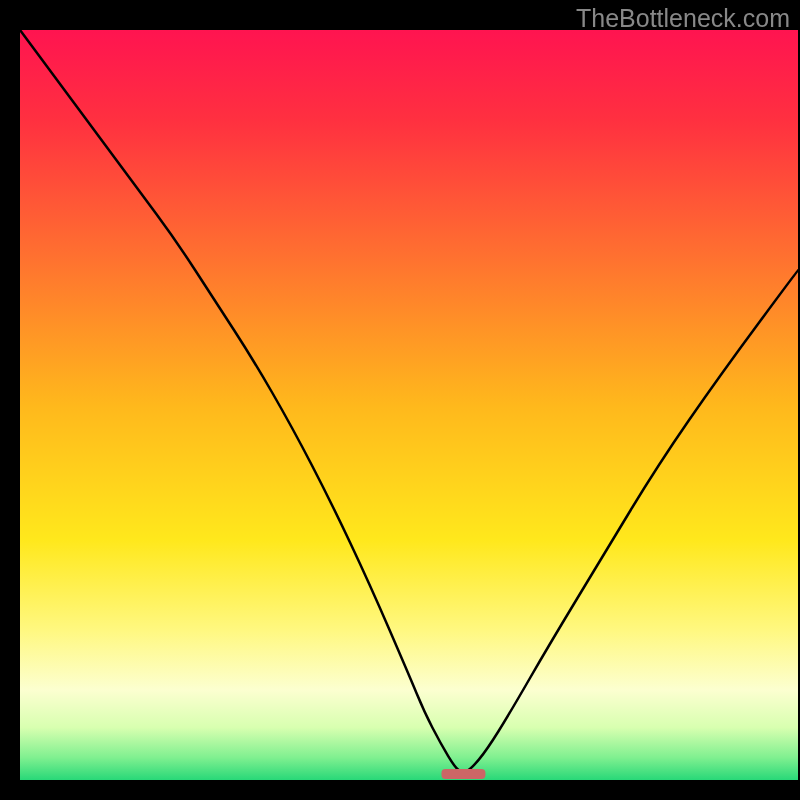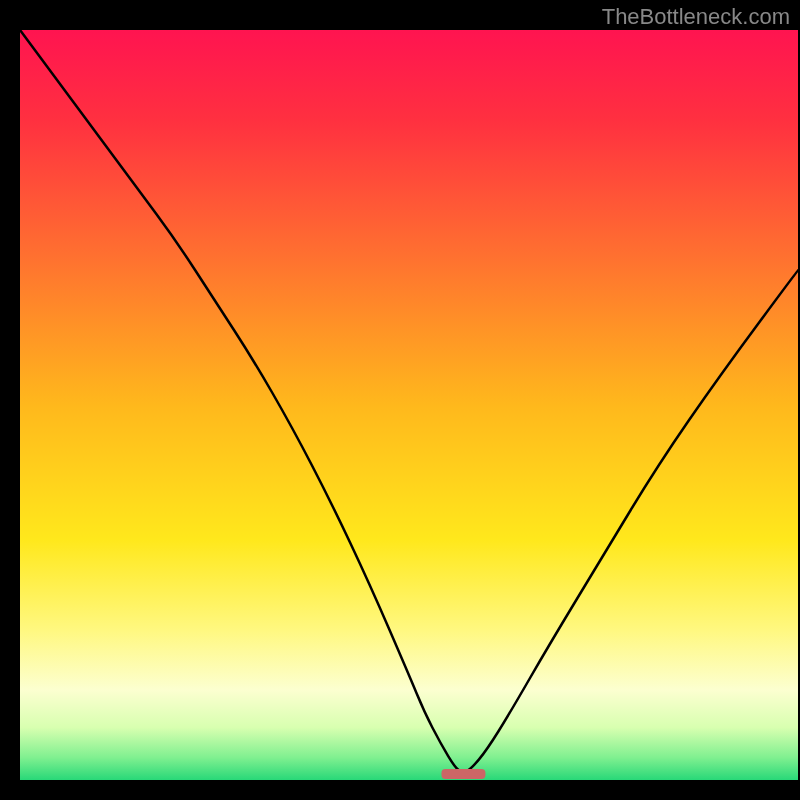--- a/index.html
+++ b/index.html
@@ -13,21 +13,21 @@
   .container {
     width: 800px;
     height: 800px;
     position: relative;
   }
   .watermark {
     position: absolute;
     top: 4px;
     right: 10px;
     color: #888;
-    font-size: 22px;
+    font-size: 25px;
     z-index: 10;
   }
   svg {
     display: block;
   }
 </style>
 </head>
 <body>
 
 <div class="container">

